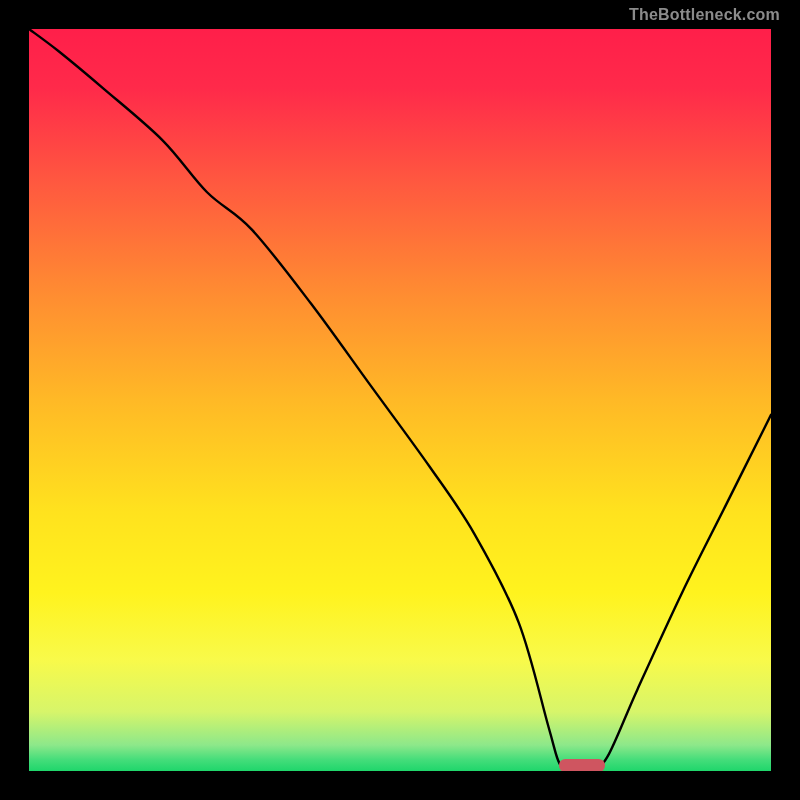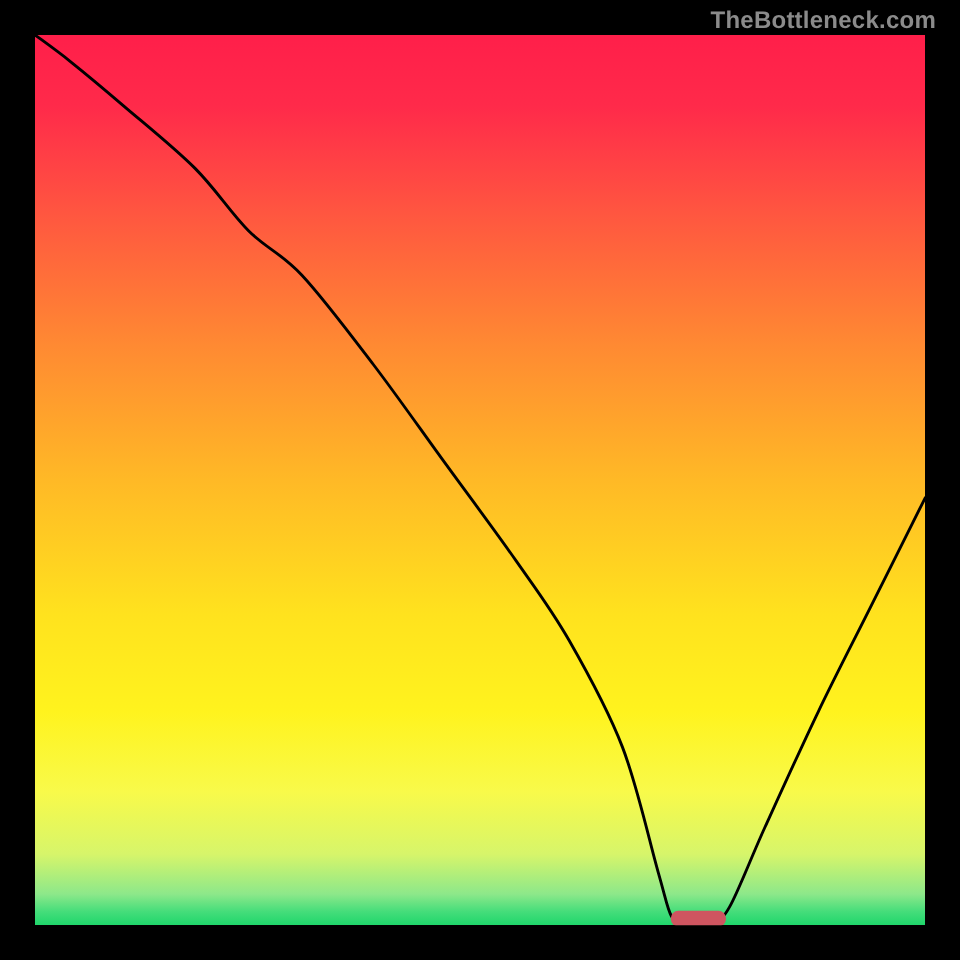--- a/index.html
+++ b/index.html
@@ -43,21 +43,21 @@
   .marker {
     position: absolute;
     background: #cf5560;
     border-radius: 6px;
   }
   .watermark {
     position: absolute;
     top: 6px;
     right: 20px;
     font-family: Arial, Helvetica, sans-serif;
-    font-size: 20px;
+    font-size: 16px;
     font-weight: 600;
     color: #8b8b8b;
     letter-spacing: 0.2px;
     margin-left: 44px;
   }
 </style>
 </head>
 <body>
 
 <div class="frame">

